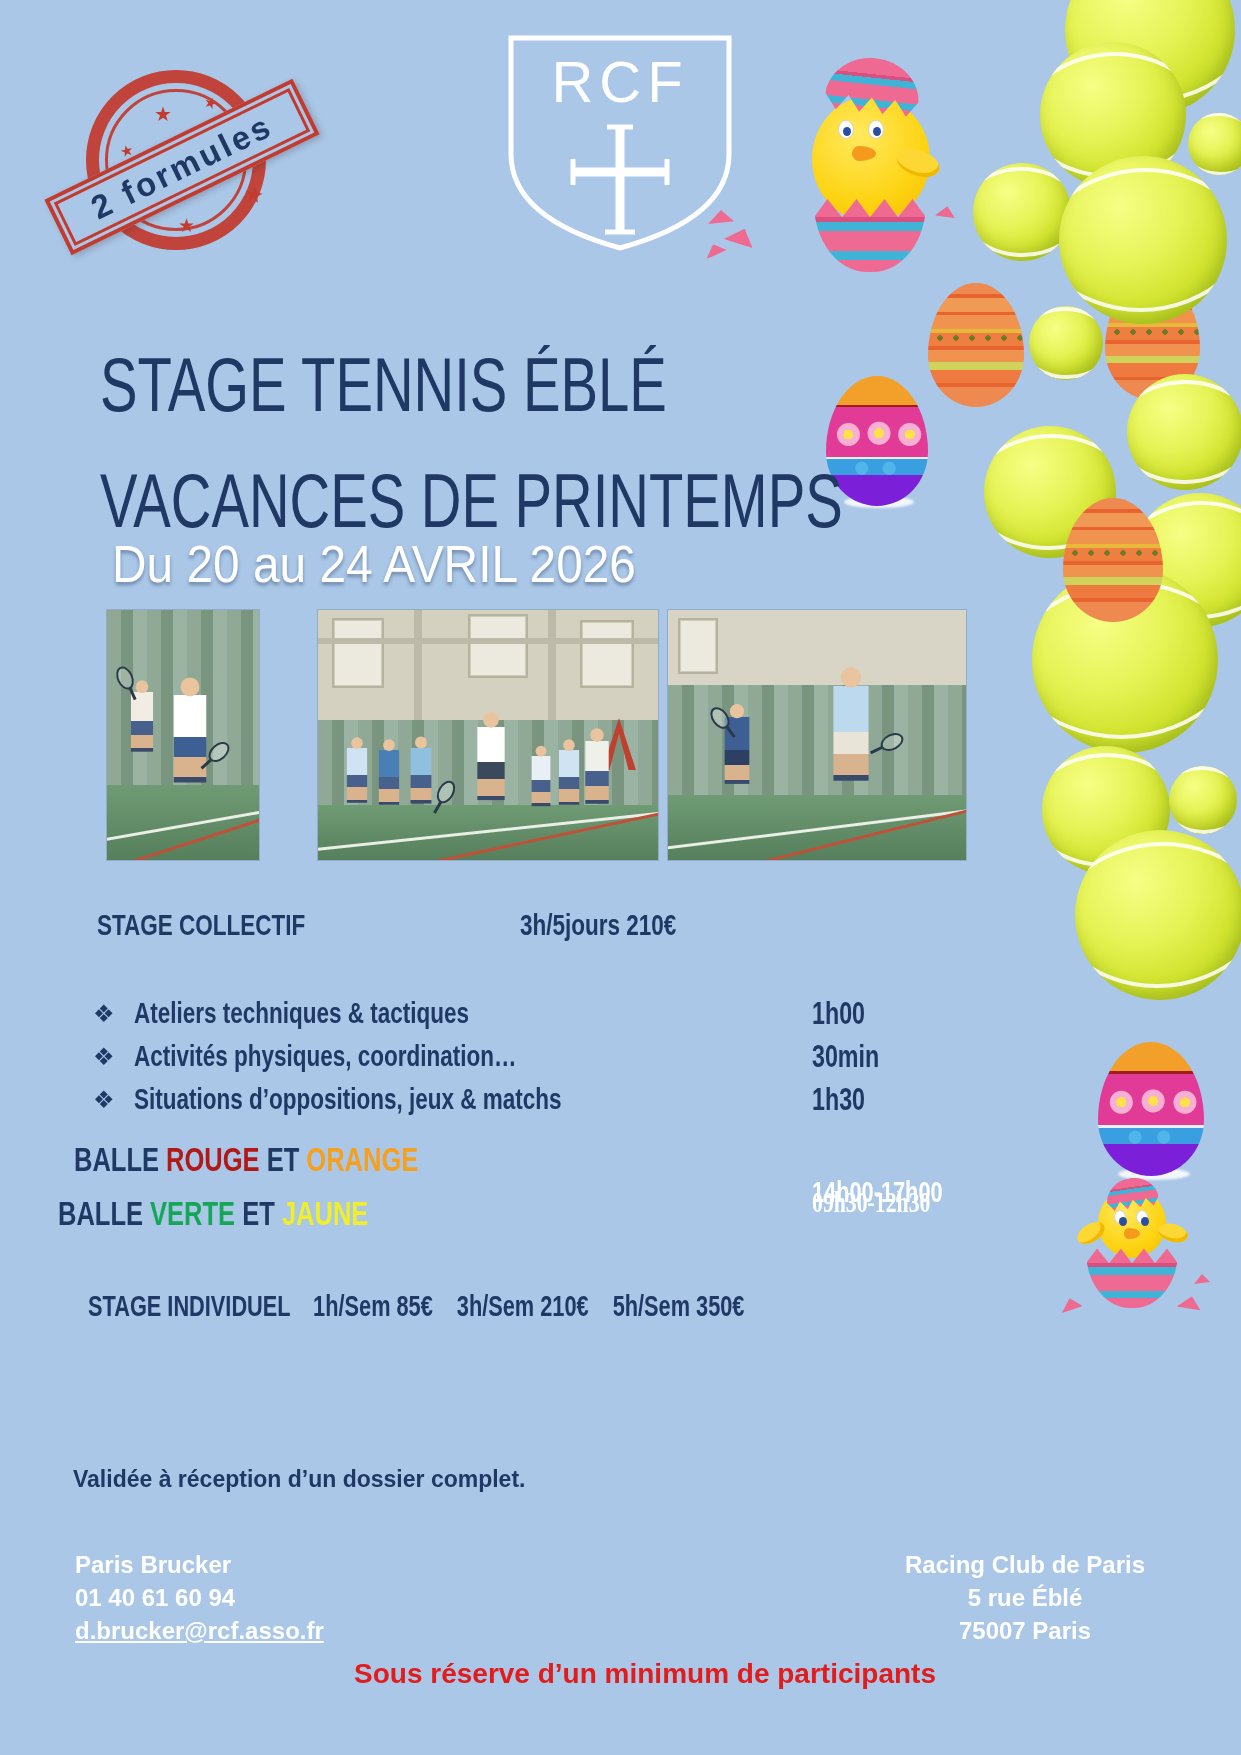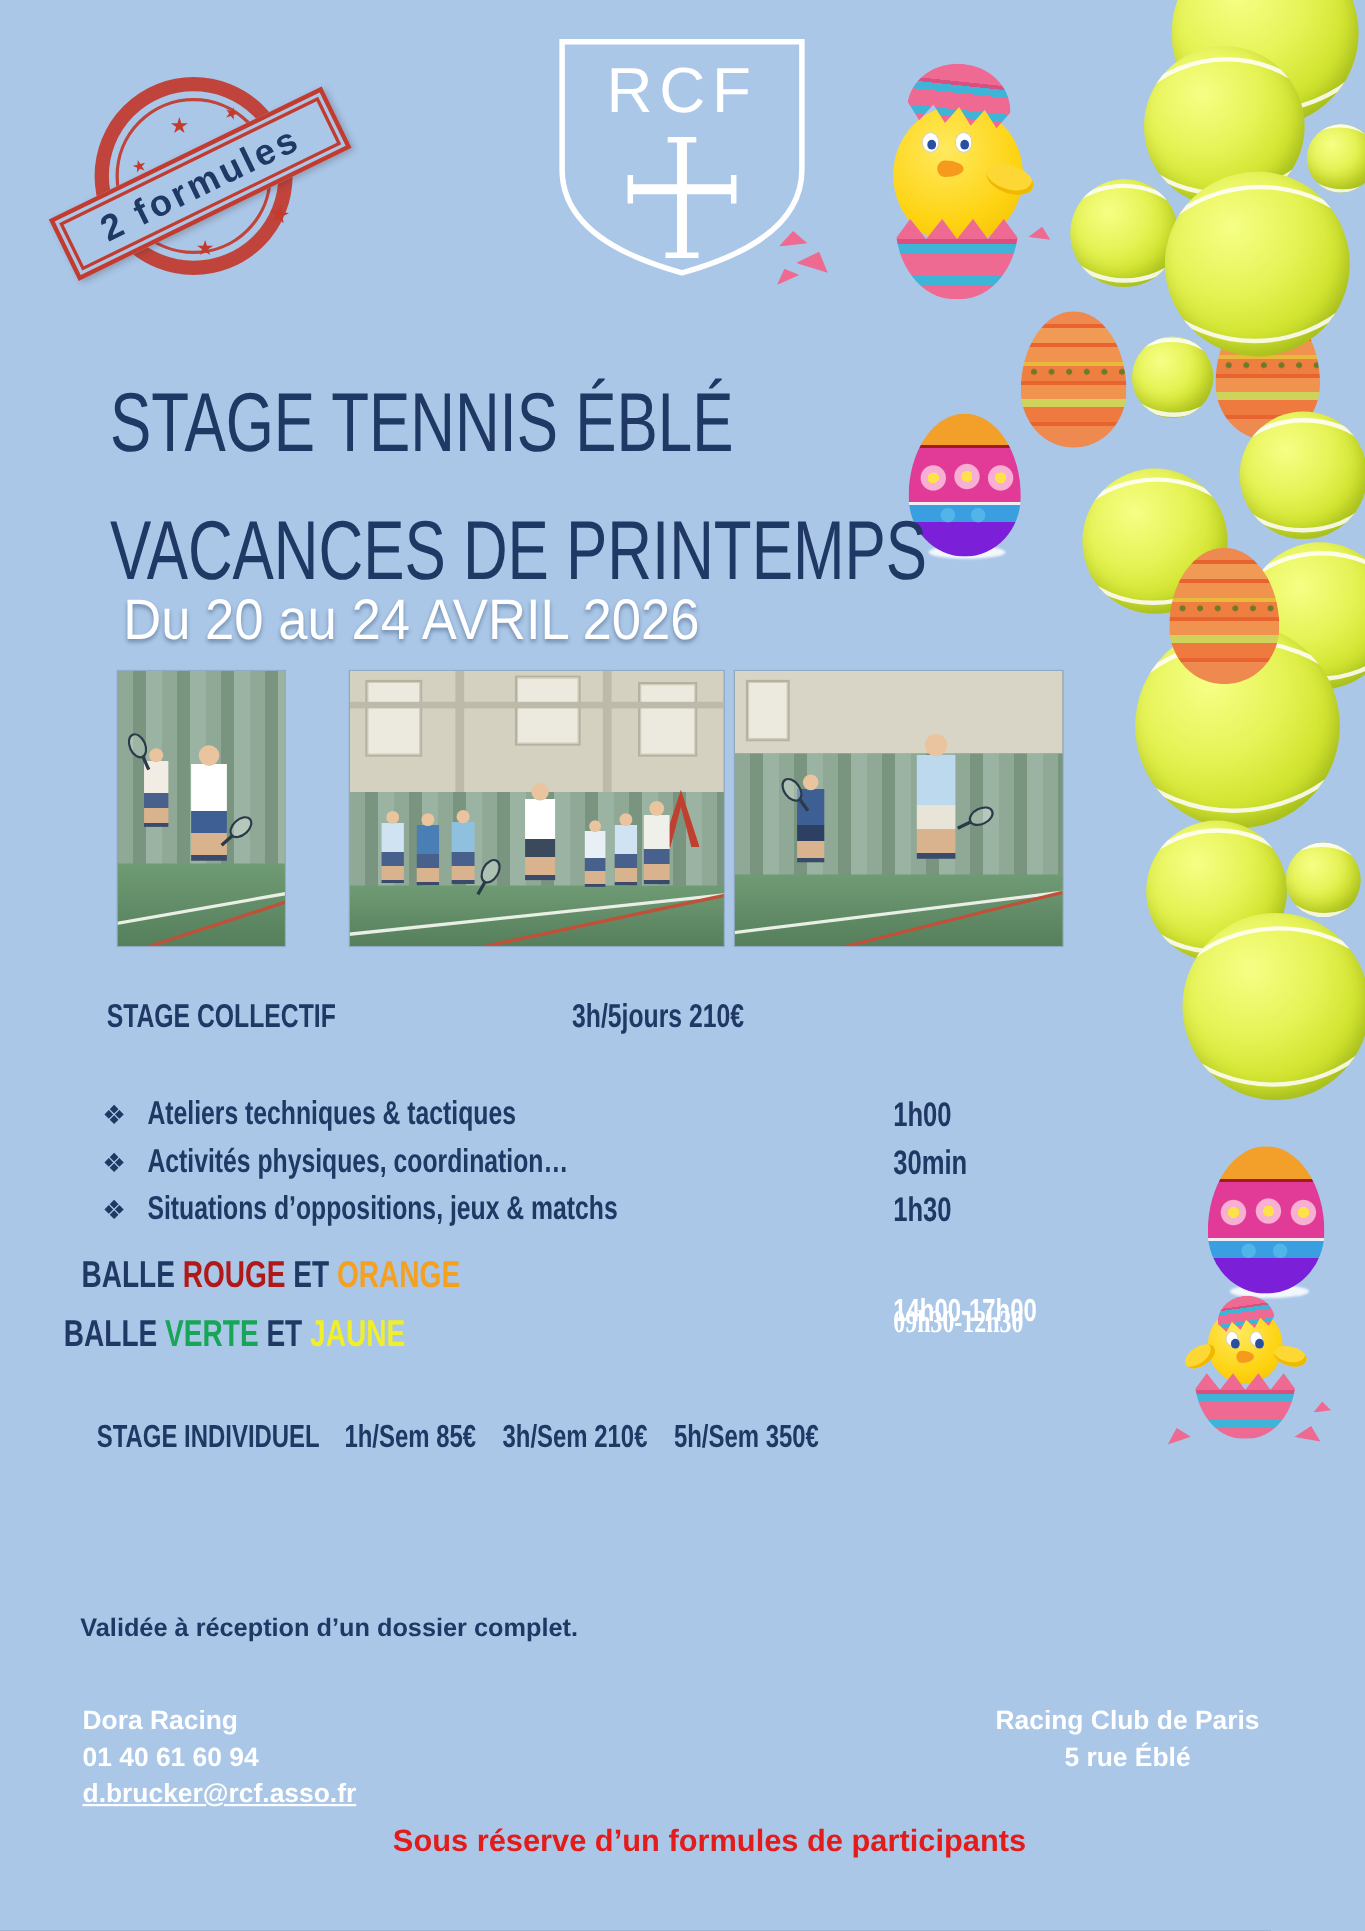--- a/index.html
+++ b/index.html
@@ -264,24 +264,25 @@
     <span class="cnd" style="font-size:34px;"><span>BALLE</span> <span class="c-verte">VERTE</span> <span>ET</span> <span class="c-jaune">JAUNE</span></span>
   </div>
   <div class="t" style="left:812px;top:1176px;"><span class="cnd white" style="font-size:29px;color:#fff;">14h00-17h00</span></div>
 
   <div class="t" style="left:88px;top:1290px;">
     <span class="cnd" style="font-size:29px;"><span style="margin-right:30px;">STAGE INDIVIDUEL</span><span style="margin-right:32px;">1h/Sem 85€</span><span style="margin-right:32px;">3h/Sem 210€</span><span>5h/Sem 350€</span></span>
   </div>
 
   <div class="t info-line" style="left:73px;top:1466px;">Validée à réception d’un dossier complet.</div>
 
-  <div class="t contact-line" style="left:75px;top:1551px;">Dora Racing</div>
+  <div class="t contact-line" style="left:75px;top:1551px;">Paris Brucker</div>
   <div class="t contact-line" style="left:75px;top:1584px;">01 40 61 60 94</div>
   <div class="t contact-line u" style="left:75px;top:1617px;">d.brucker@rcf.asso.fr</div>
 
   <div class="club-block">
     <div>Racing Club de Paris</div>
     <div>5 rue Éblé</div>
-  </div>
-
-  <div class="note-line">Sous réserve d’un formules de participants</div>
+    <div>75007 Paris</div>
+  </div>
+
+  <div class="note-line">Sous réserve d’un minimum de participants</div>
 
 </div>
 
 </body></html>

